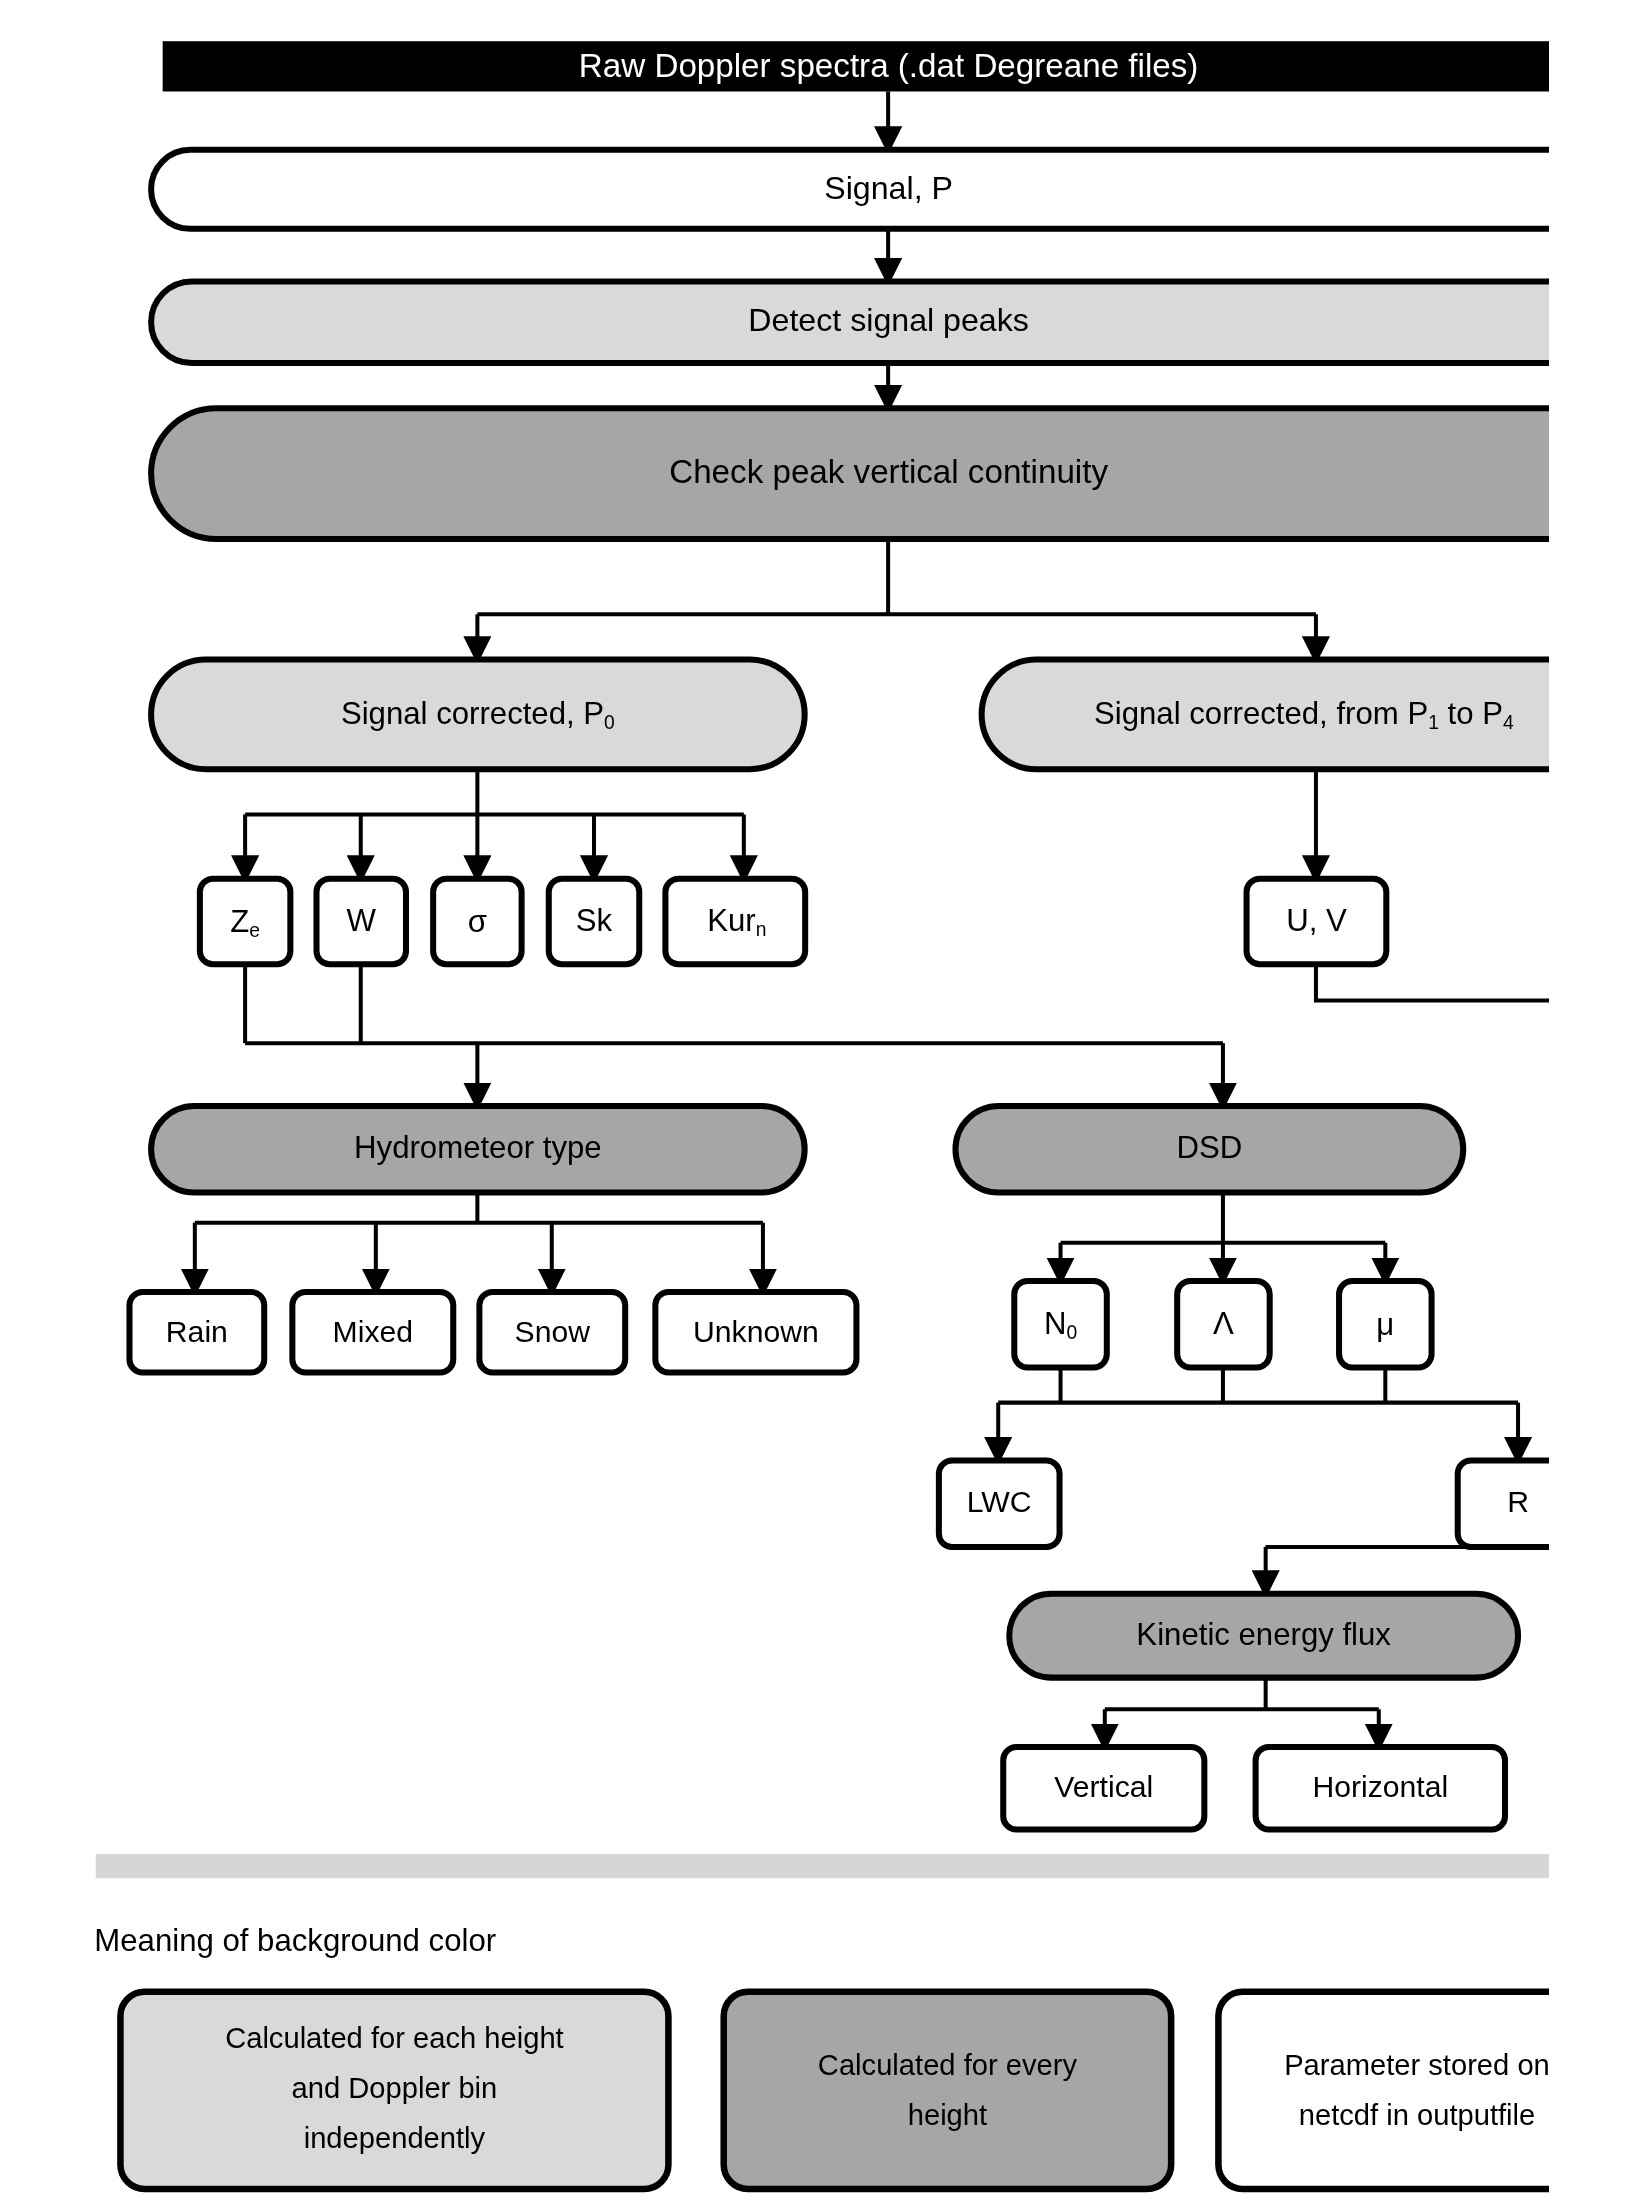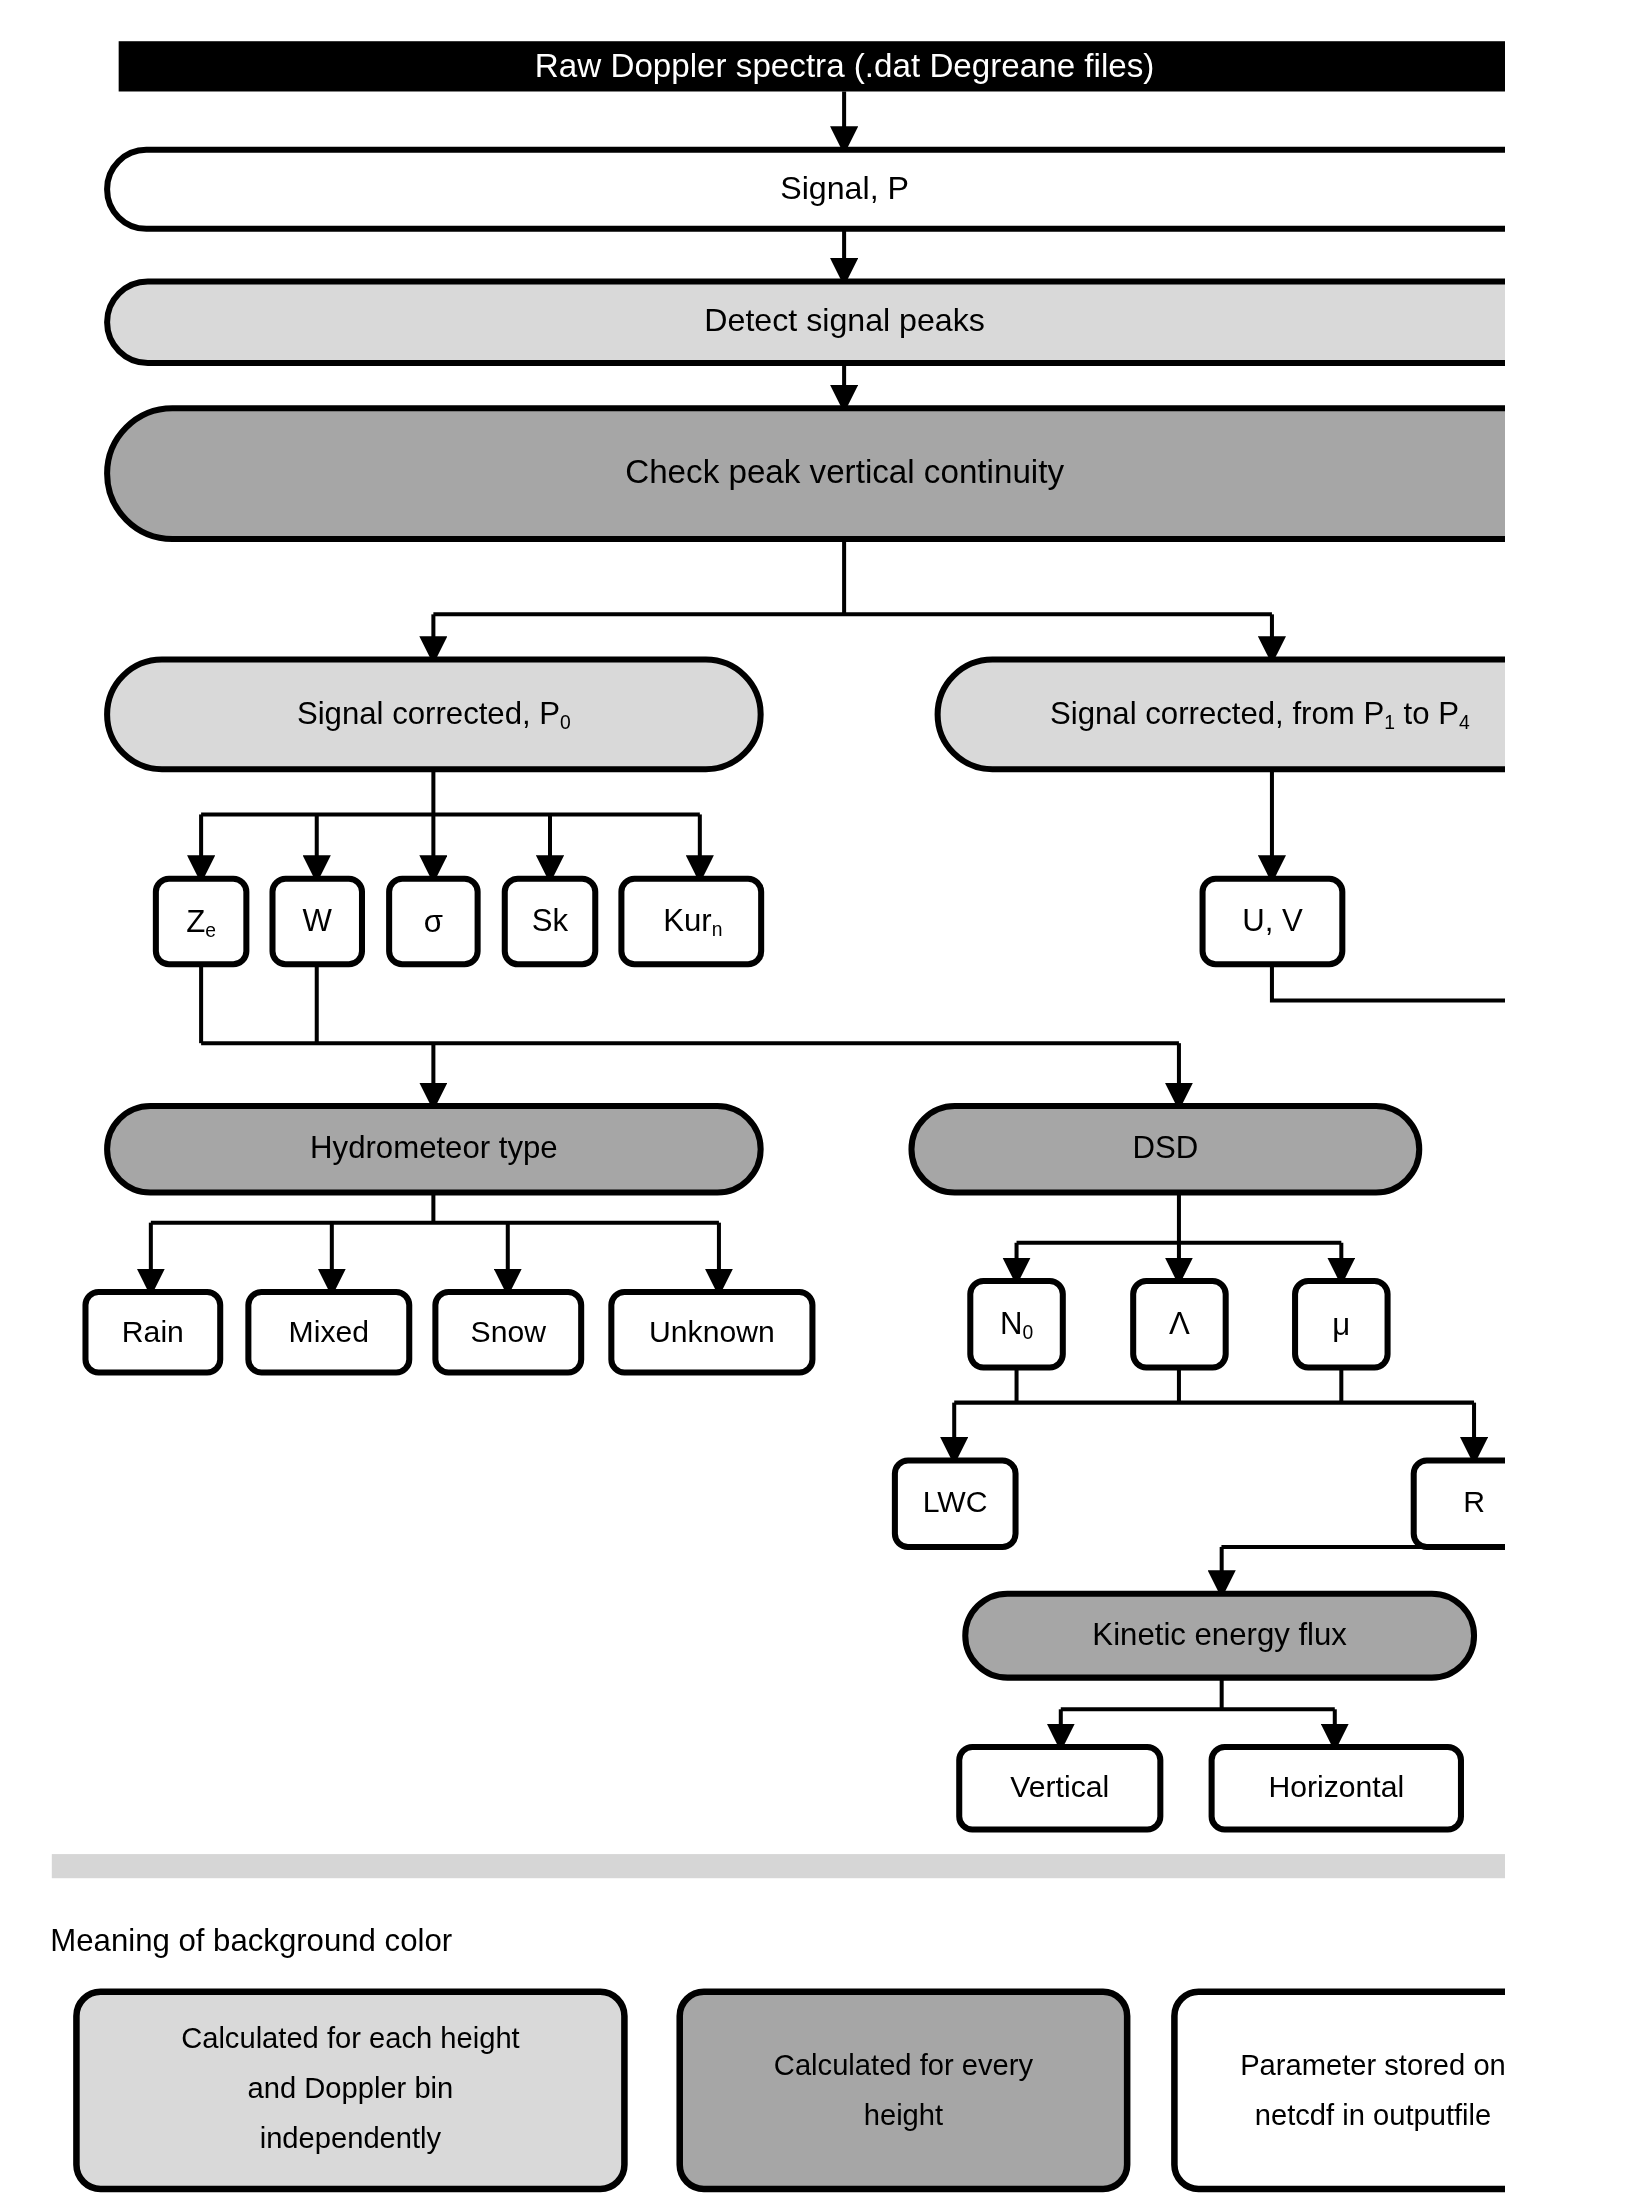--- a/index.html
+++ b/index.html
@@ -1,17 +1,17 @@
 <!DOCTYPE html>
 <html style="font-size:8px"><head>
 <meta charset="utf-8">
 <style>
   html,body{margin:0;padding:0;background:#ffffff;}
   body{font-family:"Liberation Sans", sans-serif;}
-  #stage{position:relative;width:1505px;height:2205px;background:#fff;overflow:hidden;}
+  #stage{position:relative;width:1505px;height:2205px;background:#fff;overflow:hidden;margin-left:44px;}
   svg{display:block;width:1647px;height:2205px;}
   .nodeText{font-family:"Liberation Sans", sans-serif;fill:#000;text-anchor:middle;dominant-baseline:middle;}
   .nodeTextWhite{fill:#ffffff;}
   .sub{font-size:0.62em;}
   .legendTitle{font-family:"Liberation Sans", sans-serif;fill:#000;font-size:62px;}
 </style>
 </head>
 <body>
 
 <div id="stage">

